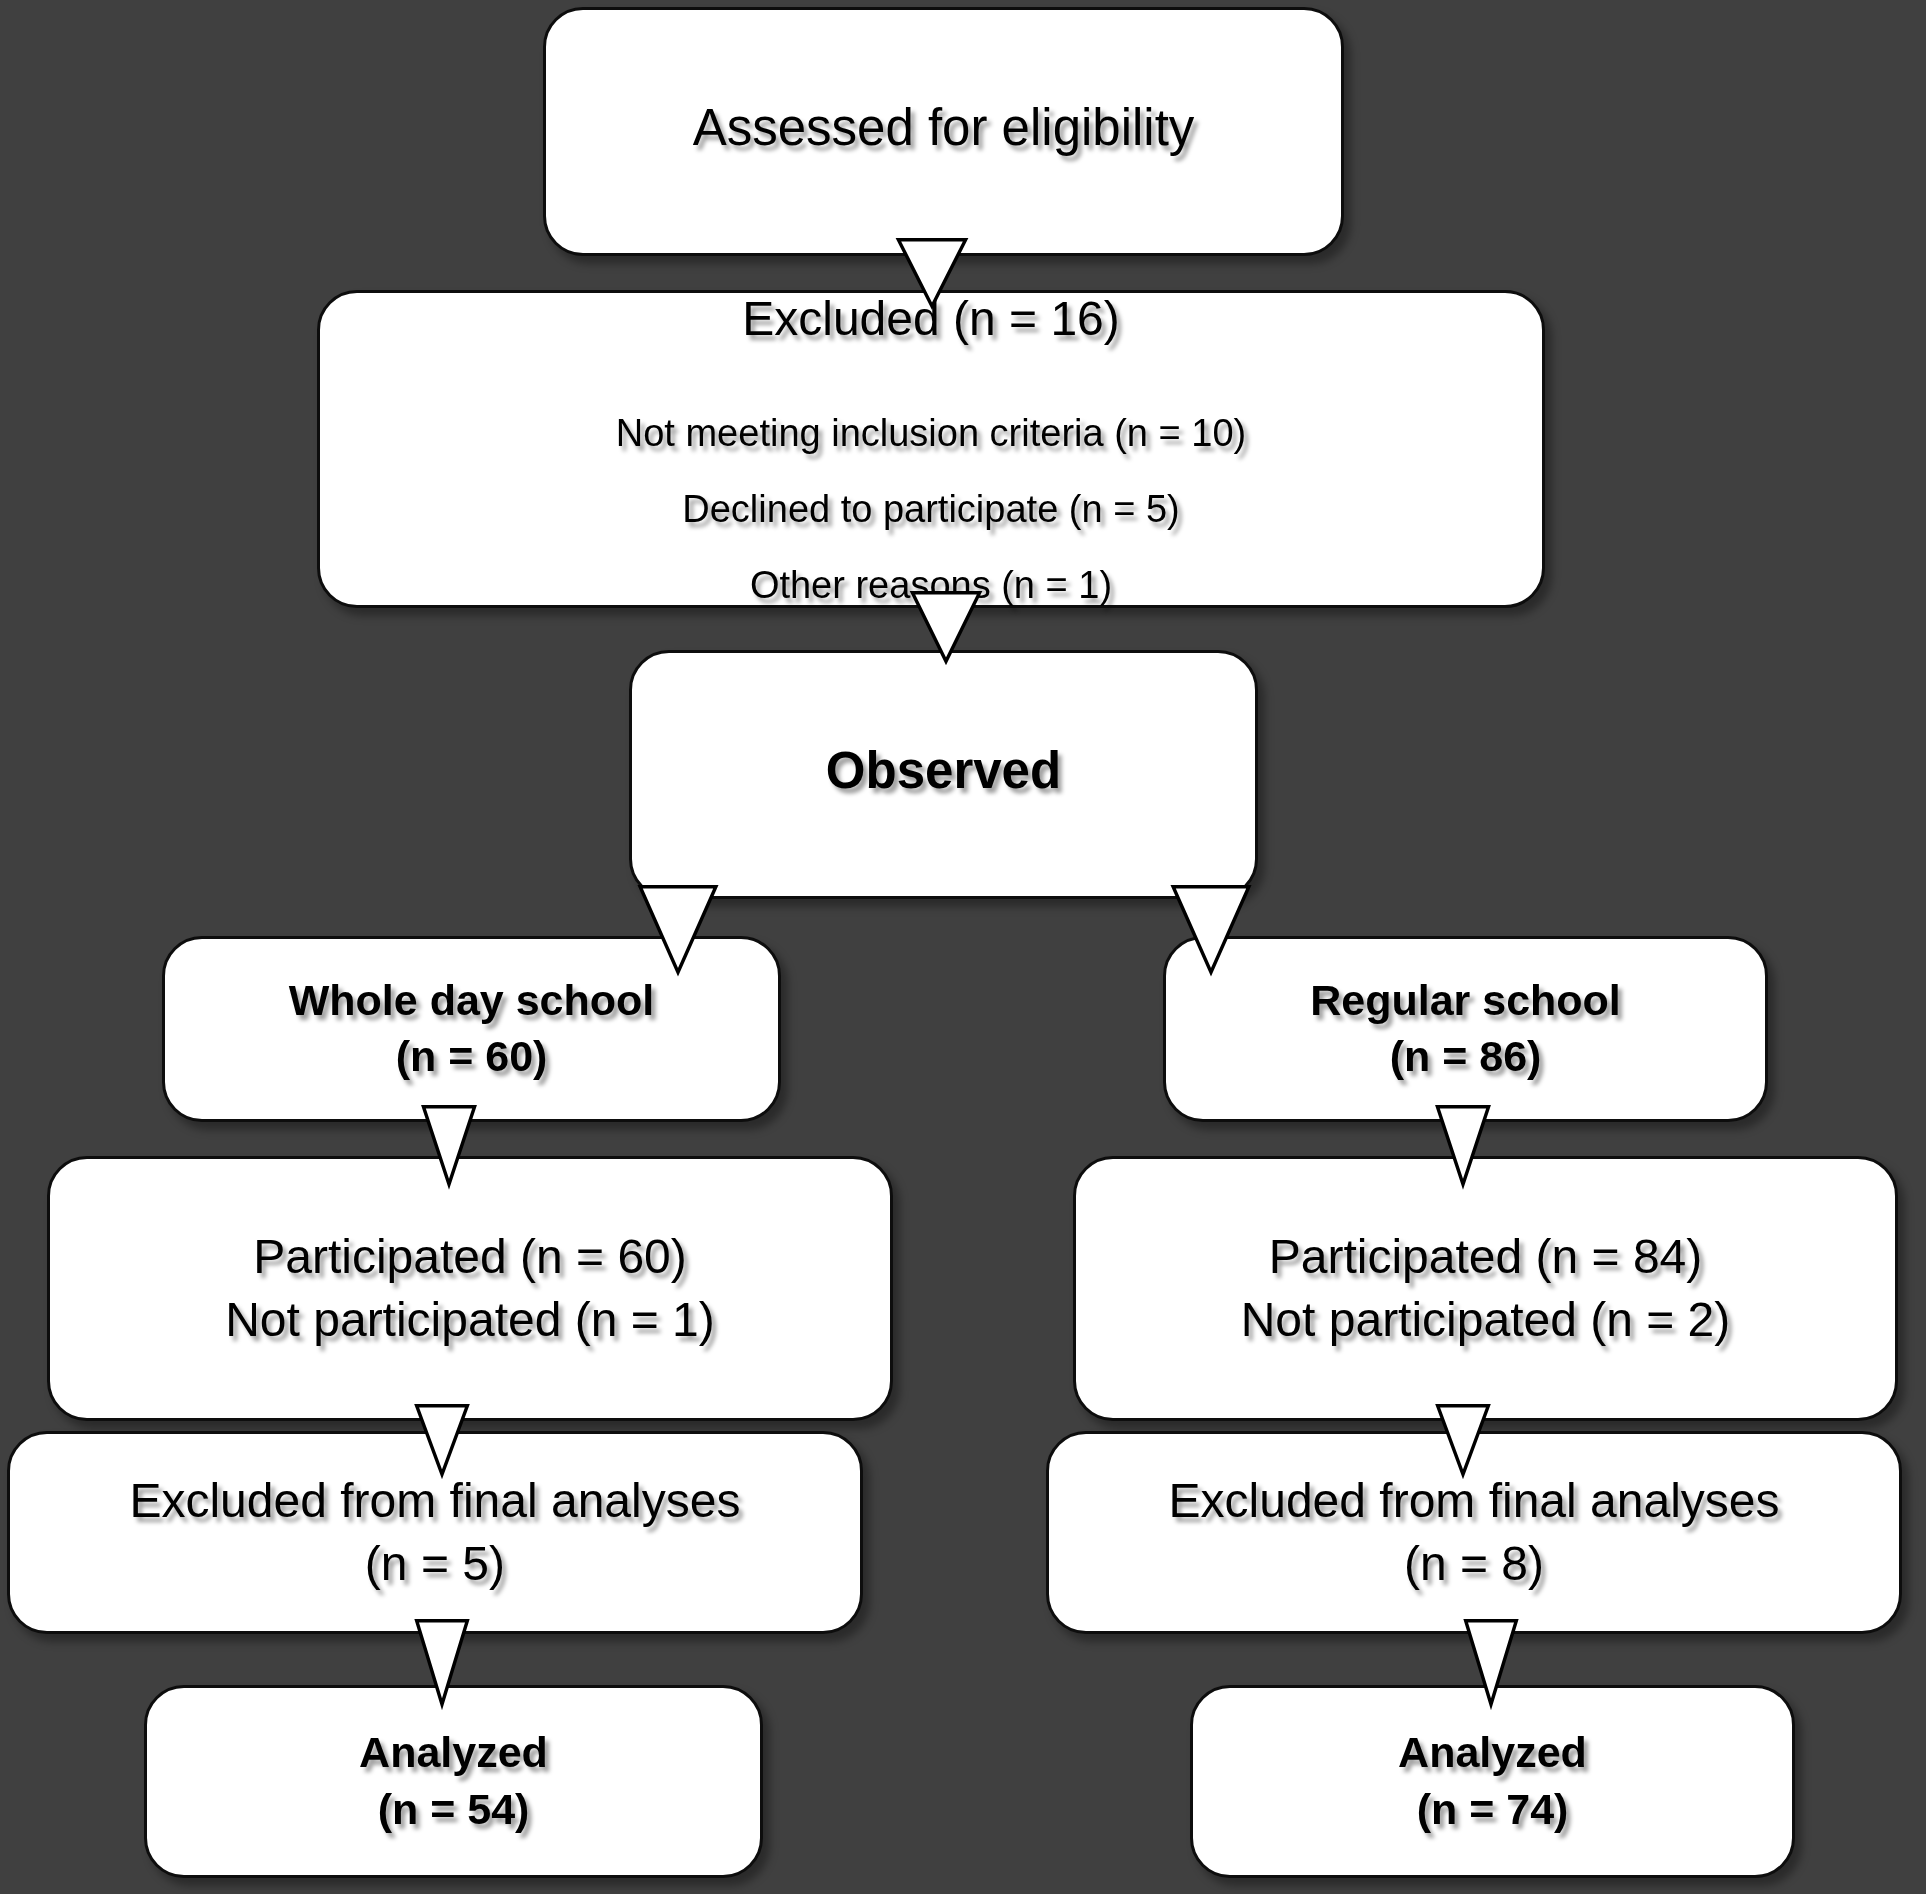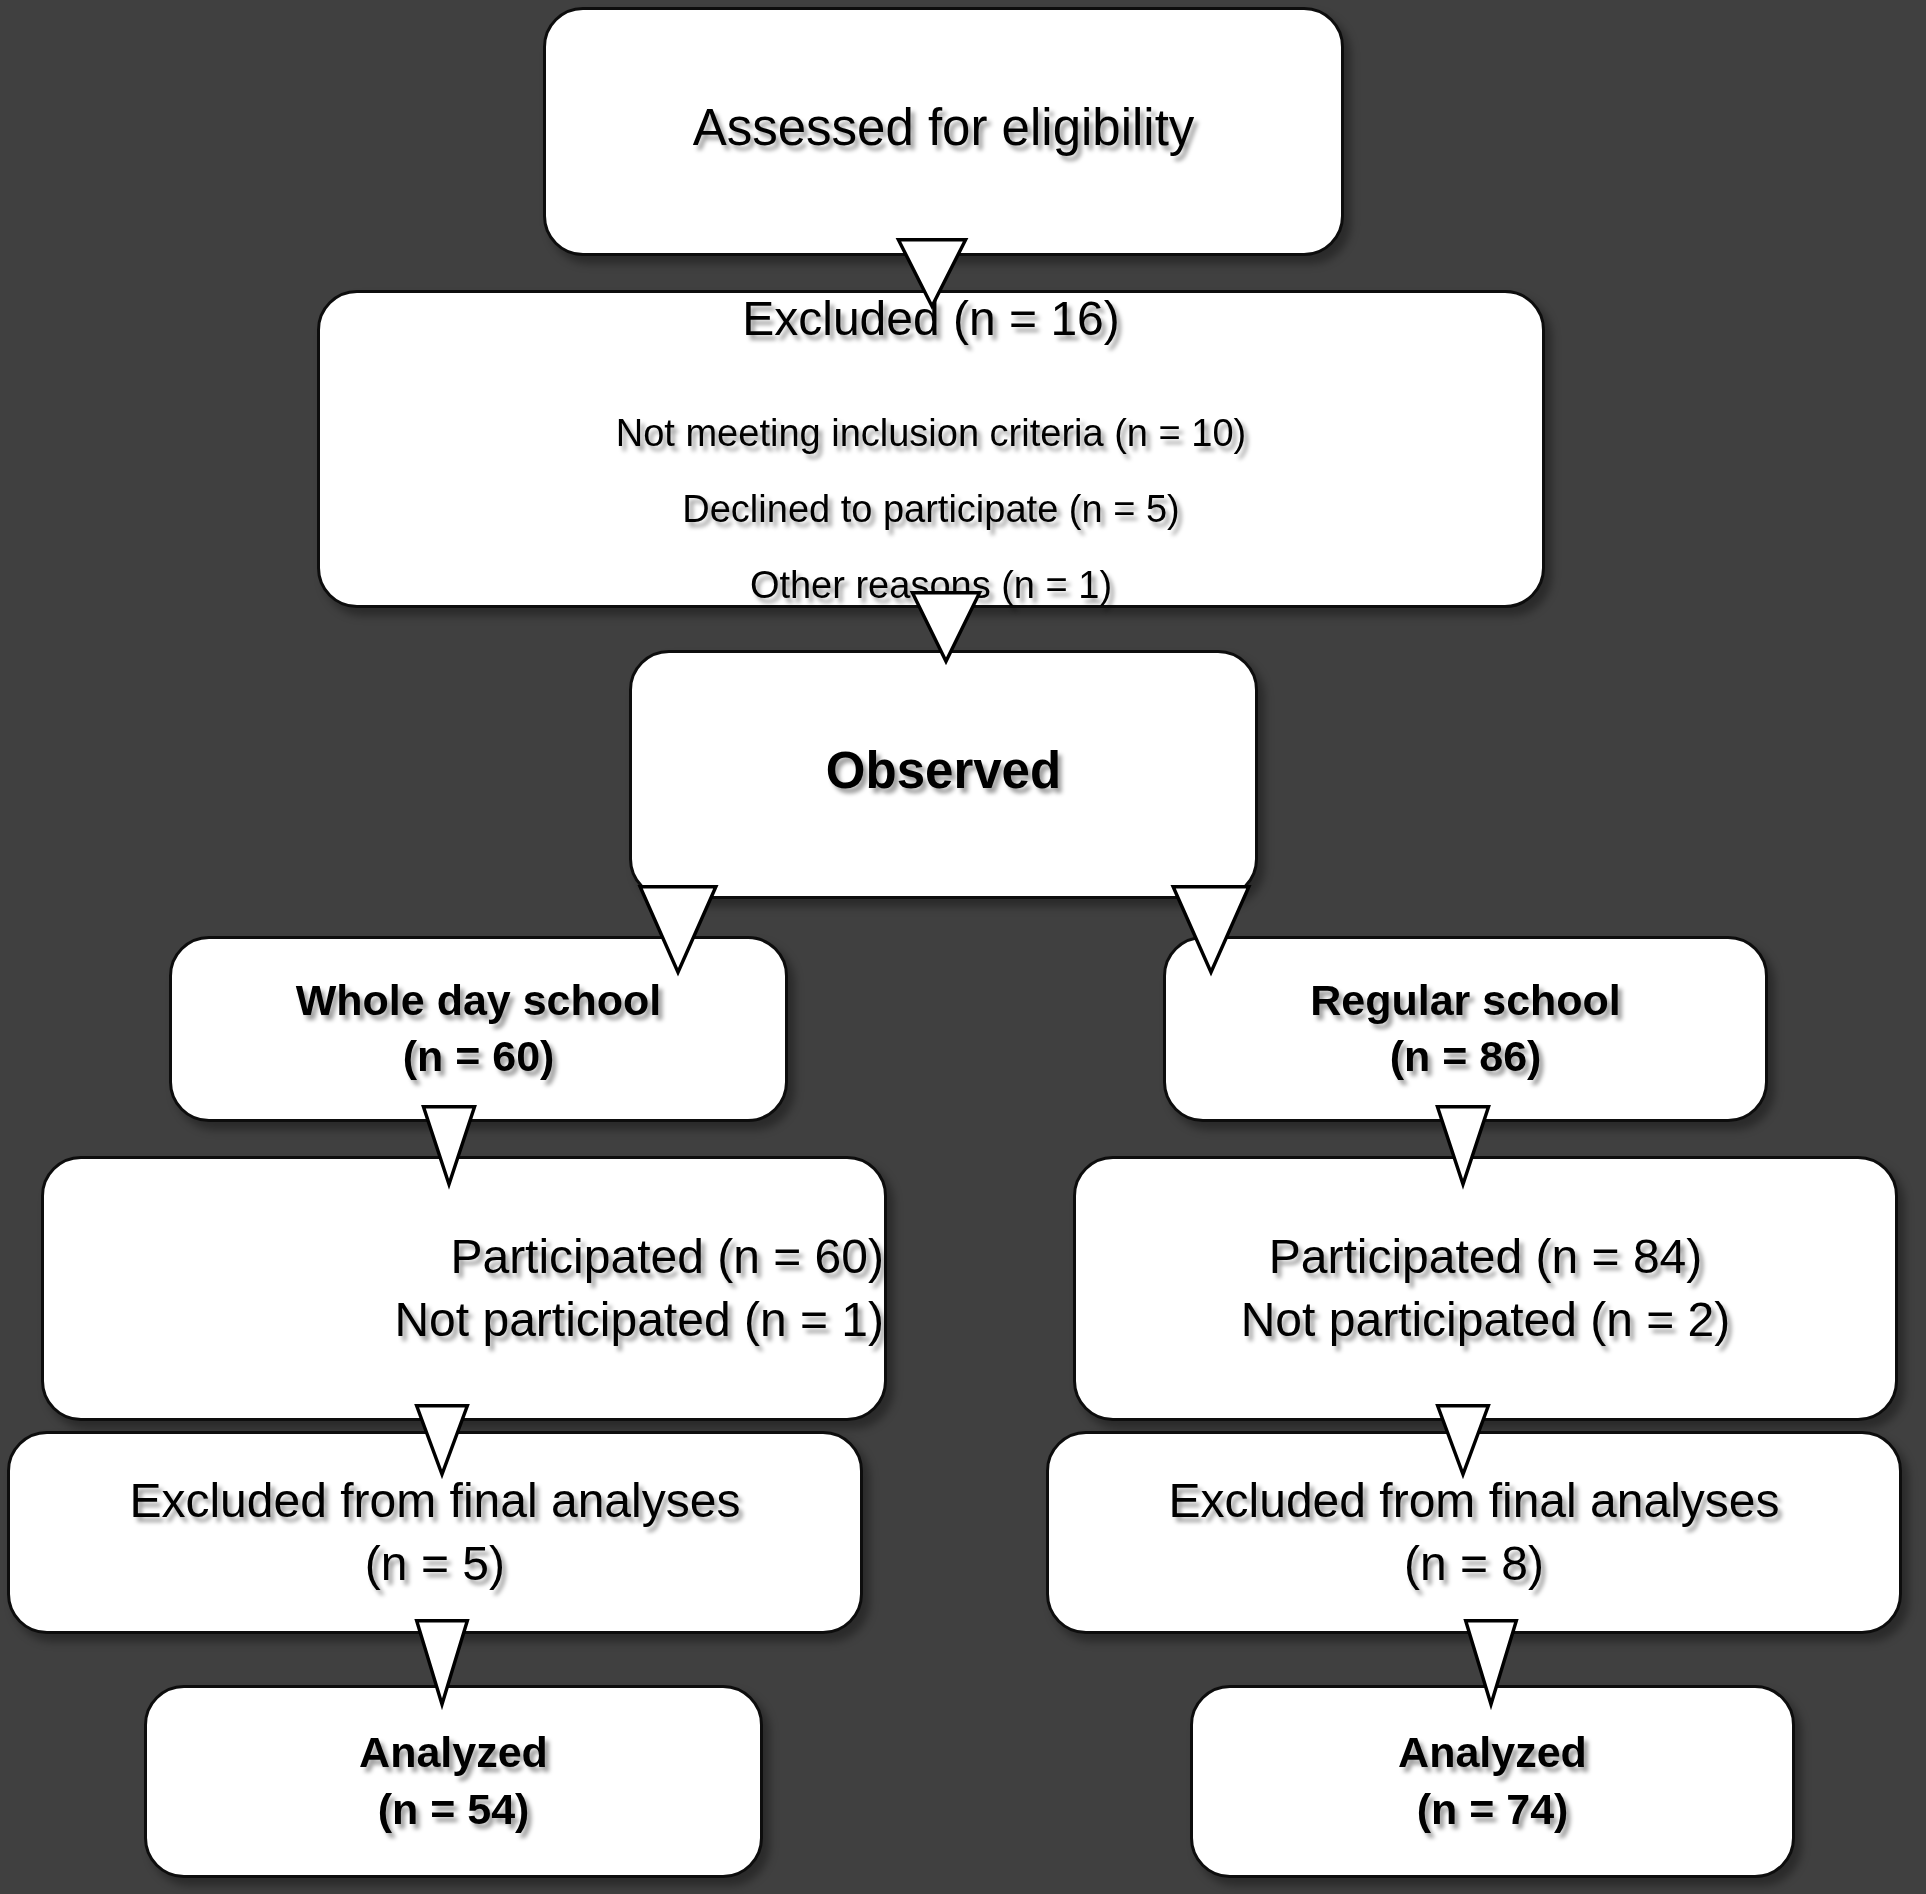--- a/index.html
+++ b/index.html
@@ -105,21 +105,21 @@
       <polygon points="6,4 116,4 61,128"></polygon>
     </svg>
   </div>
 
   <div class="arrow" style="left:1169px; top:884px; width:84px; height:91px;">
     <svg width="84" height="91" viewBox="0 0 122 132">
       <polygon points="6,4 116,4 61,128"></polygon>
     </svg>
   </div>
 
-  <div class="node" style="left:169px; top:936px; width:619px; height:186px;">
+  <div class="node" style="left:162px; top:936px; width:619px; height:186px;">
     <span class="line t-md bold">Whole day school</span>
     <span class="gap-sm"></span>
     <span class="line t-md bold">(n = 60)</span>
   </div>
 
   <div class="node" style="left:1163px; top:936px; width:605px; height:186px;">
     <span class="line t-md bold">Regular school</span>
     <span class="gap-sm"></span>
     <span class="line t-md bold">(n = 86)</span>
   </div>
@@ -129,21 +129,21 @@
       <polygon points="5,4 79,4 42,116"></polygon>
     </svg>
   </div>
 
   <div class="arrow" style="left:1434px; top:1104px; width:58px; height:83px;">
     <svg width="58" height="83" viewBox="0 0 84 120">
       <polygon points="5,4 79,4 42,116"></polygon>
     </svg>
   </div>
 
-  <div class="node" style="left:41px; top:1156px; width:846px; height:265px;text-align:right;">
+  <div class="node" style="left:47px; top:1156px; width:846px; height:265px;">
     <span class="line t-lg">Participated (n = 60)</span>
     <span class="gap-sm"></span>
     <span class="line t-lg">Not participated (n = 1)</span>
   </div>
 
   <div class="node" style="left:1073px; top:1156px; width:825px; height:265px;">
     <span class="line t-lg">Participated (n = 84)</span>
     <span class="gap-sm"></span>
     <span class="line t-lg">Not participated (n = 2)</span>
   </div>

